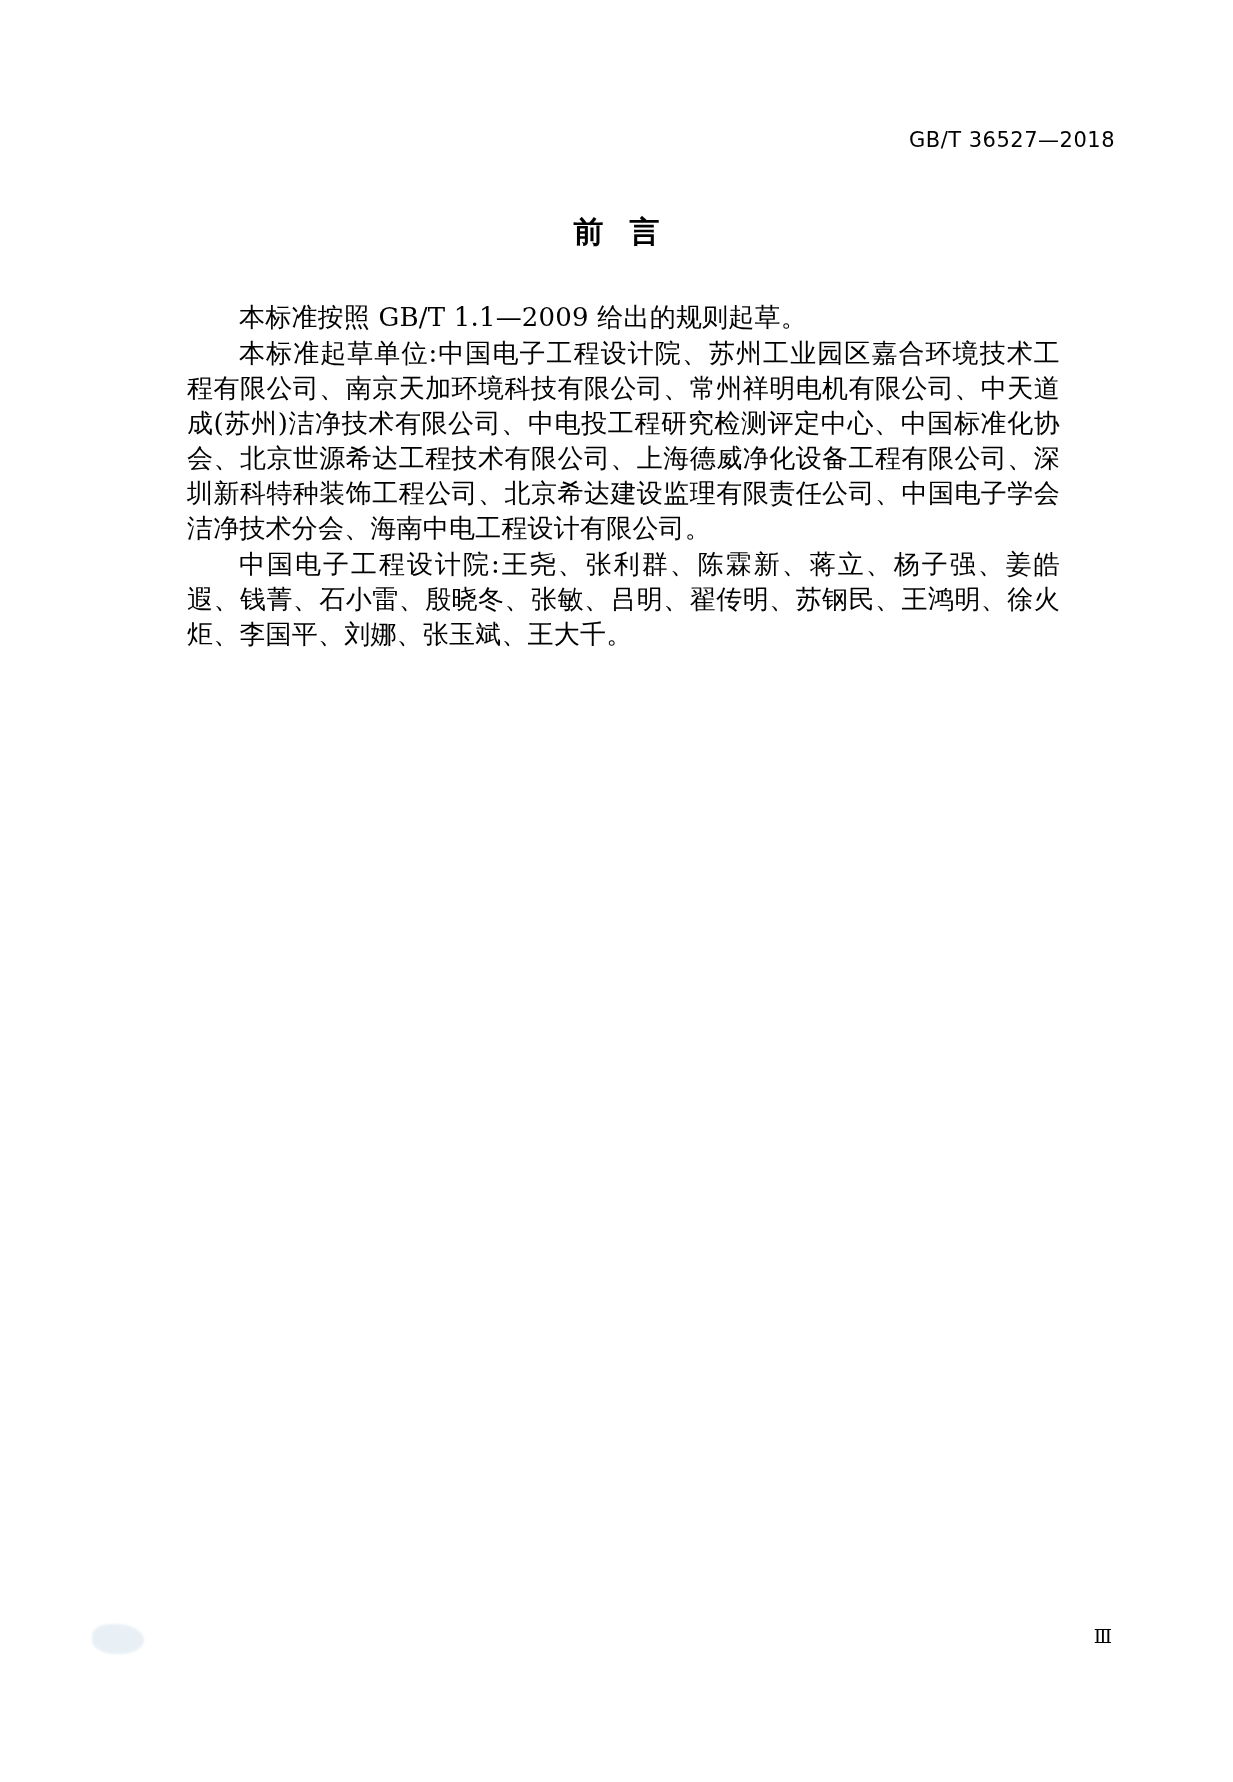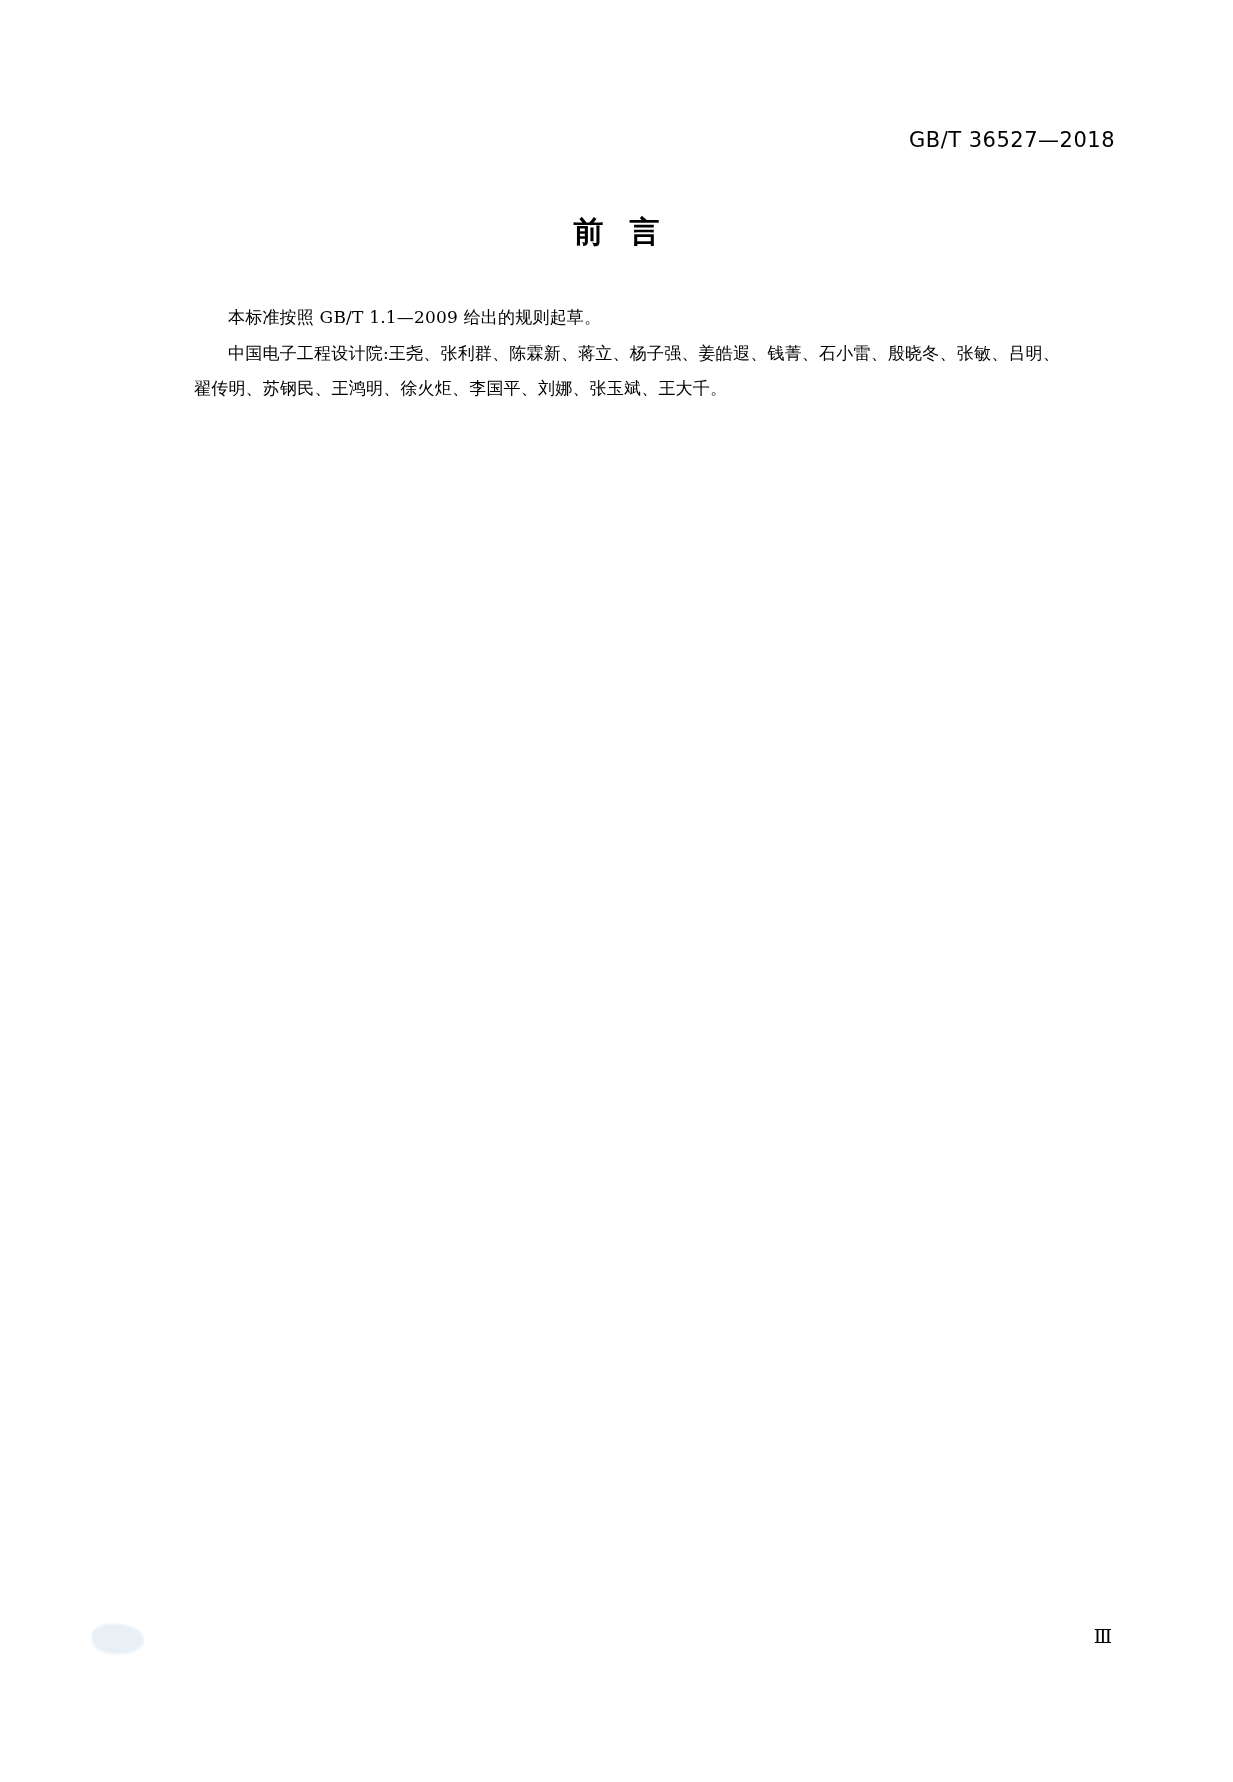--- a/index.html
+++ b/index.html
@@ -41,25 +41,25 @@
     letter-spacing: 26px;
     text-indent: 26px;
   }
   .body-block {
     position: absolute;
     top: 300px;
     left: 182px;
     width: 878px;
   }
   .para {
-    font-size: 17px;
+    font-size: 26px;
     line-height: 35px;
     text-align: justify;
     text-justify: inter-ideograph;
-    margin: 0 0 0 12px;
+    margin: 0 0 0 5px;
     text-indent: 2em;
     letter-spacing: 0.2px;
   }
   .para + .para {
     margin-top: 1px;
   }
   
   .page-number {
     position: absolute;
     bottom: 135px;
@@ -84,20 +84,21 @@
 <body>
 
 <div class="page">
 
   <div class="doc-header">GB/T 36527—2018</div>
 
   <div class="doc-title">前言</div>
 
   <div class="body-block">
     <p class="para">本标准按照 GB/T 1.1—2009 给出的规则起草。</p>
+    <p class="para">本标准起草单位:中国电子工程设计院、苏州工业园区嘉合环境技术工程有限公司、南京天加环境科技有限公司、常州祥明电机有限公司、中天道成(苏州)洁净技术有限公司、中电投工程研究检测评定中心、中国标准化协会、北京世源希达工程技术有限公司、上海德威净化设备工程有限公司、深圳新科特种装饰工程公司、北京希达建设监理有限责任公司、中国电子学会洁净技术分会、海南中电工程设计有限公司。</p>
     <p class="para">中国电子工程设计院:王尧、张利群、陈霖新、蒋立、杨子强、姜皓遐、钱菁、石小雷、殷晓冬、张敏、吕明、翟传明、苏钢民、王鸿明、徐火炬、李国平、刘娜、张玉斌、王大千。</p>
   </div>
 
   <div class="scan-artifact"></div>
 
   <div class="page-number">Ⅲ</div>
 
 </div>
 
 </body></html>

